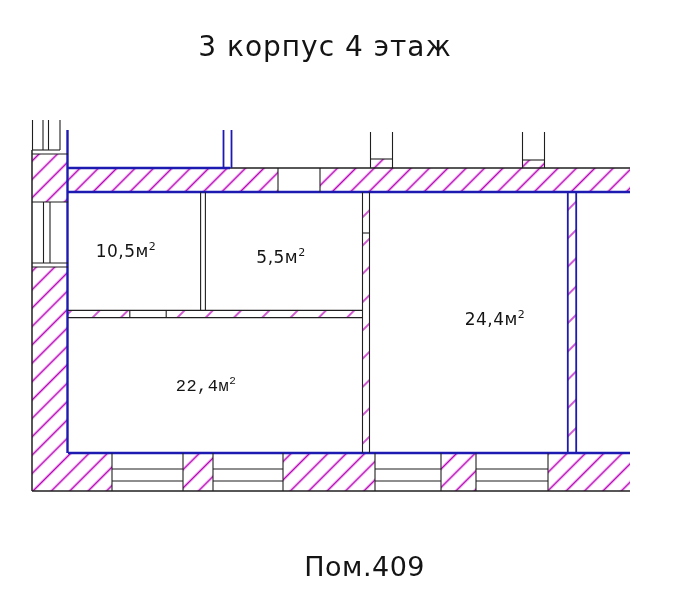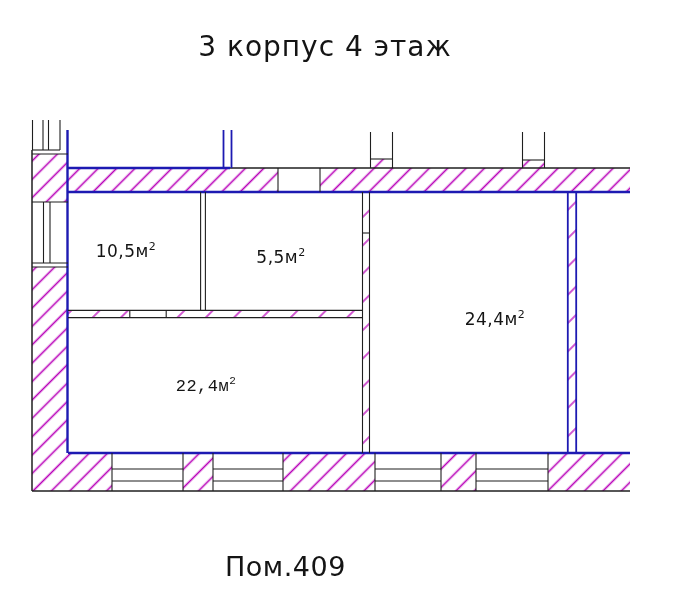--- a/index.html
+++ b/index.html
@@ -8,21 +8,21 @@
   html,body{margin:0;padding:0;}
   body{
     width:687px;height:600px;position:relative;background:#ffffff;overflow:hidden;
     font-family:"DejaVu Sans", sans-serif;color:var(--text);
   }
   .title{
     position:absolute;top:18px;left:140px;width:370px;text-align:center;
     font-size:28px;font-weight:400;letter-spacing:1px;white-space:nowrap;margin-top:12px;
   }
   .footer-label{
-    position:absolute;top:551px;left:225px;width:200px;text-align:left;
+    position:absolute;top:551px;left:225px;width:200px;text-align:right;
     font-size:27px;font-weight:400;letter-spacing:0.5px;white-space:nowrap;
   }
   .plan{position:absolute;top:0;left:0;width:687px;height:600px;}
   .room-label{
     position:absolute;transform:translate(-50%,-50%);
     font-size:17px;font-weight:400;letter-spacing:0.5px;white-space:nowrap;
   }
   .room-label .sup{font-size:11px;vertical-align:7px;}
   .lbl-10{left:126px;top:250px;}
   .lbl-5{left:281px;top:256px;}

